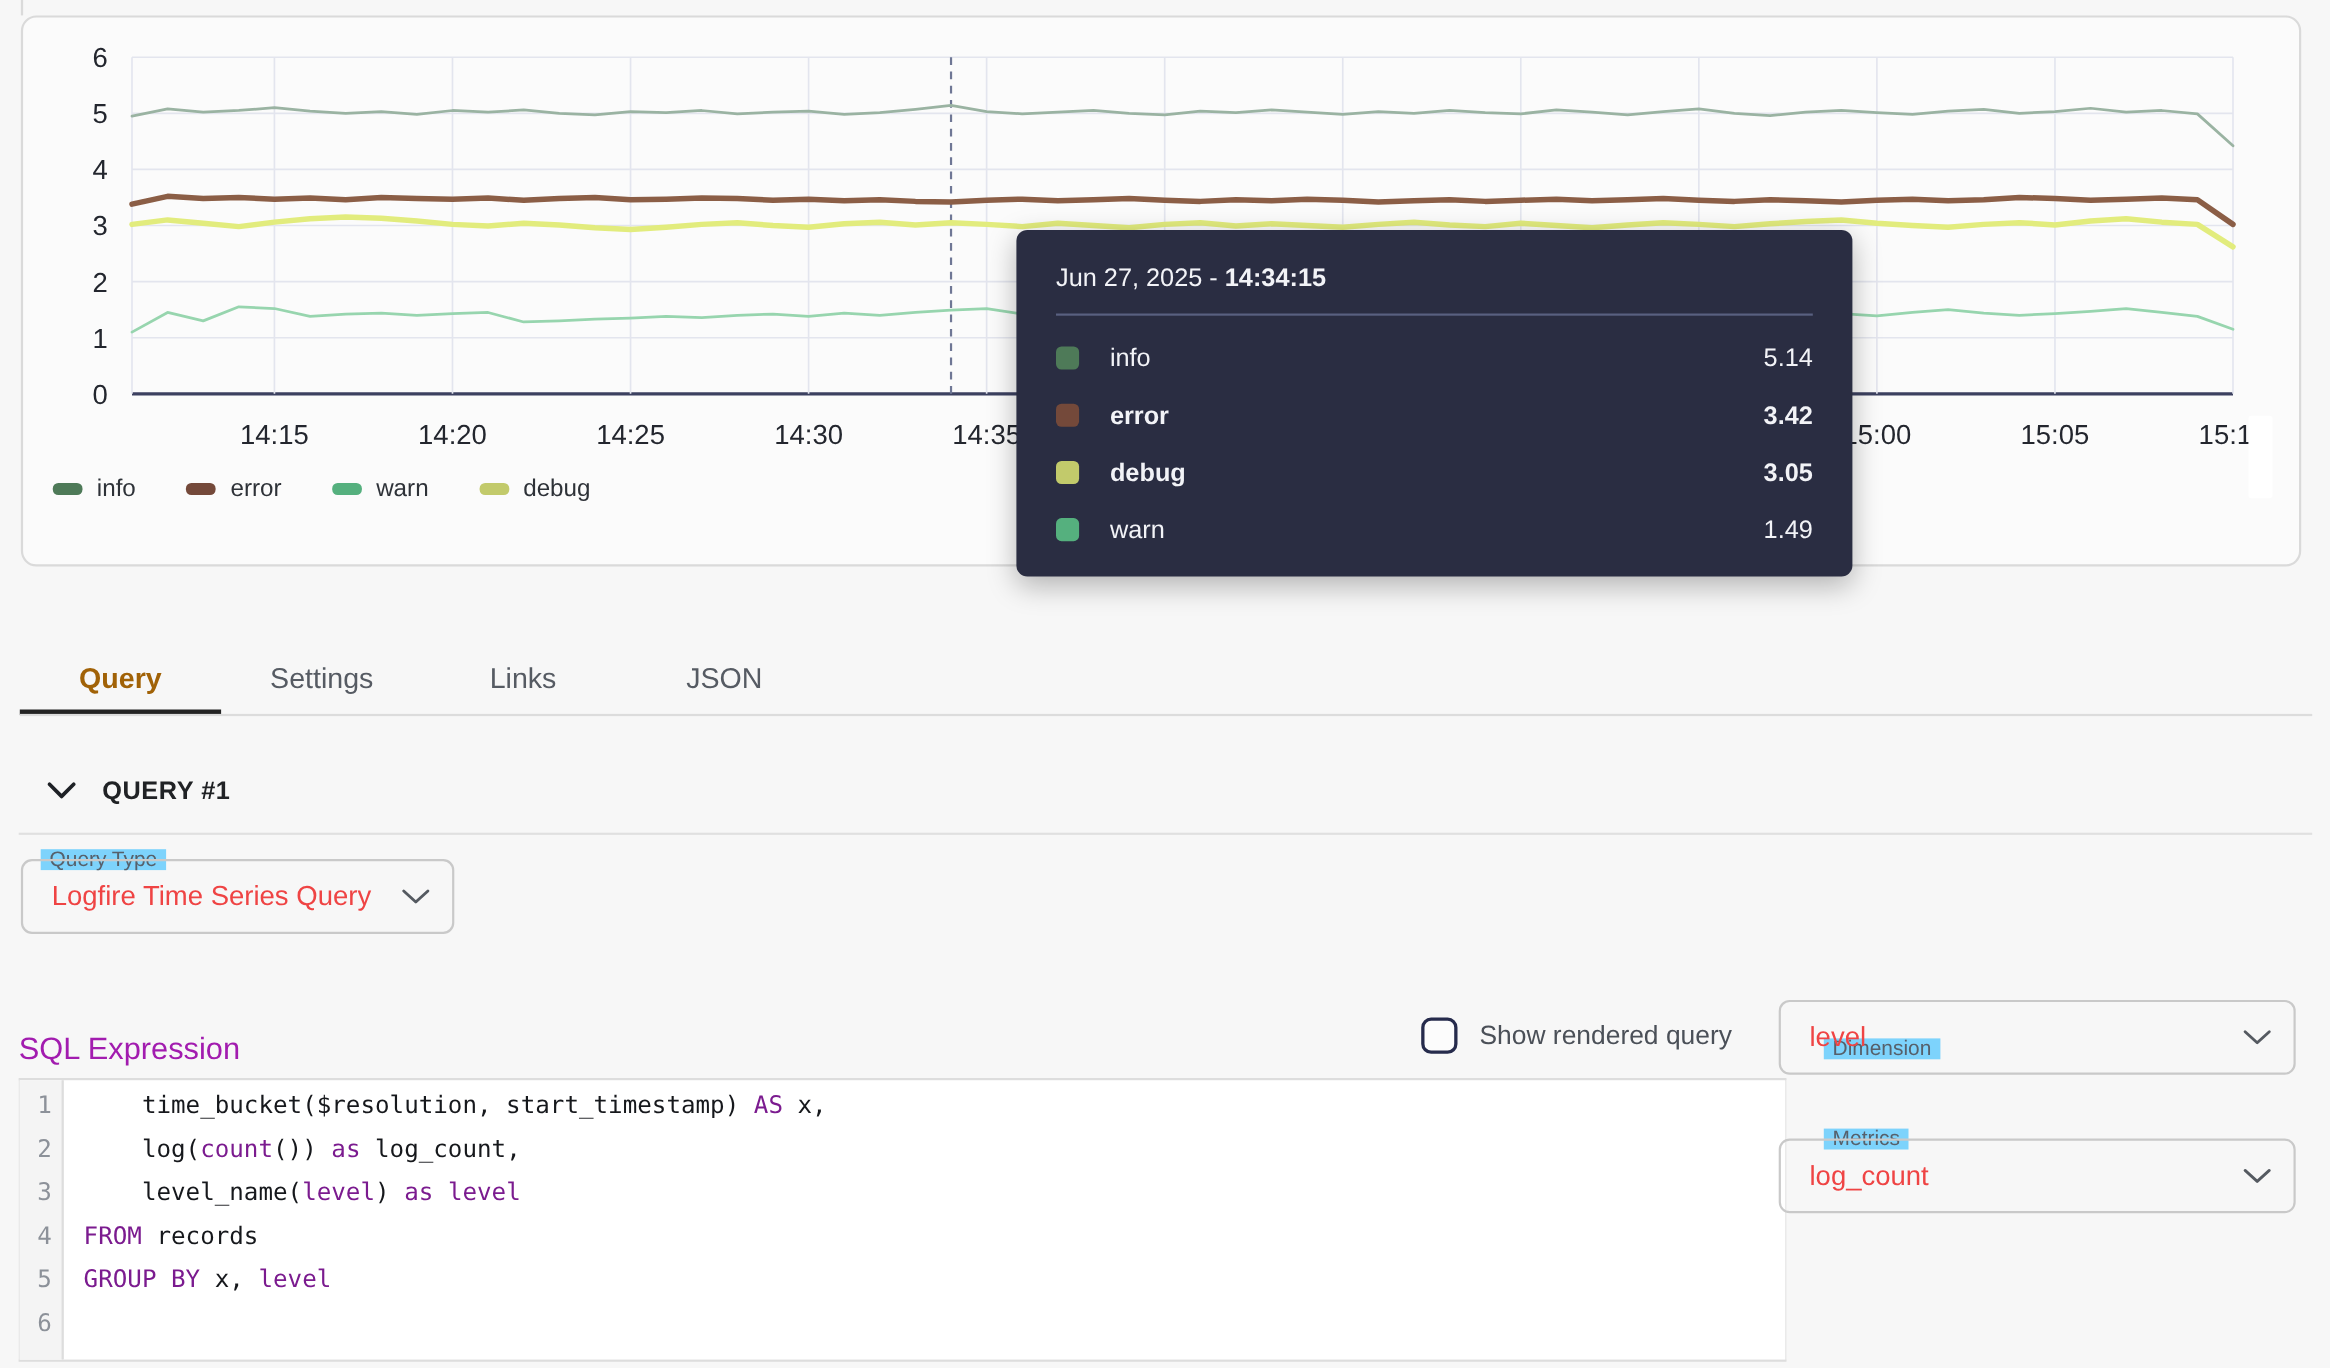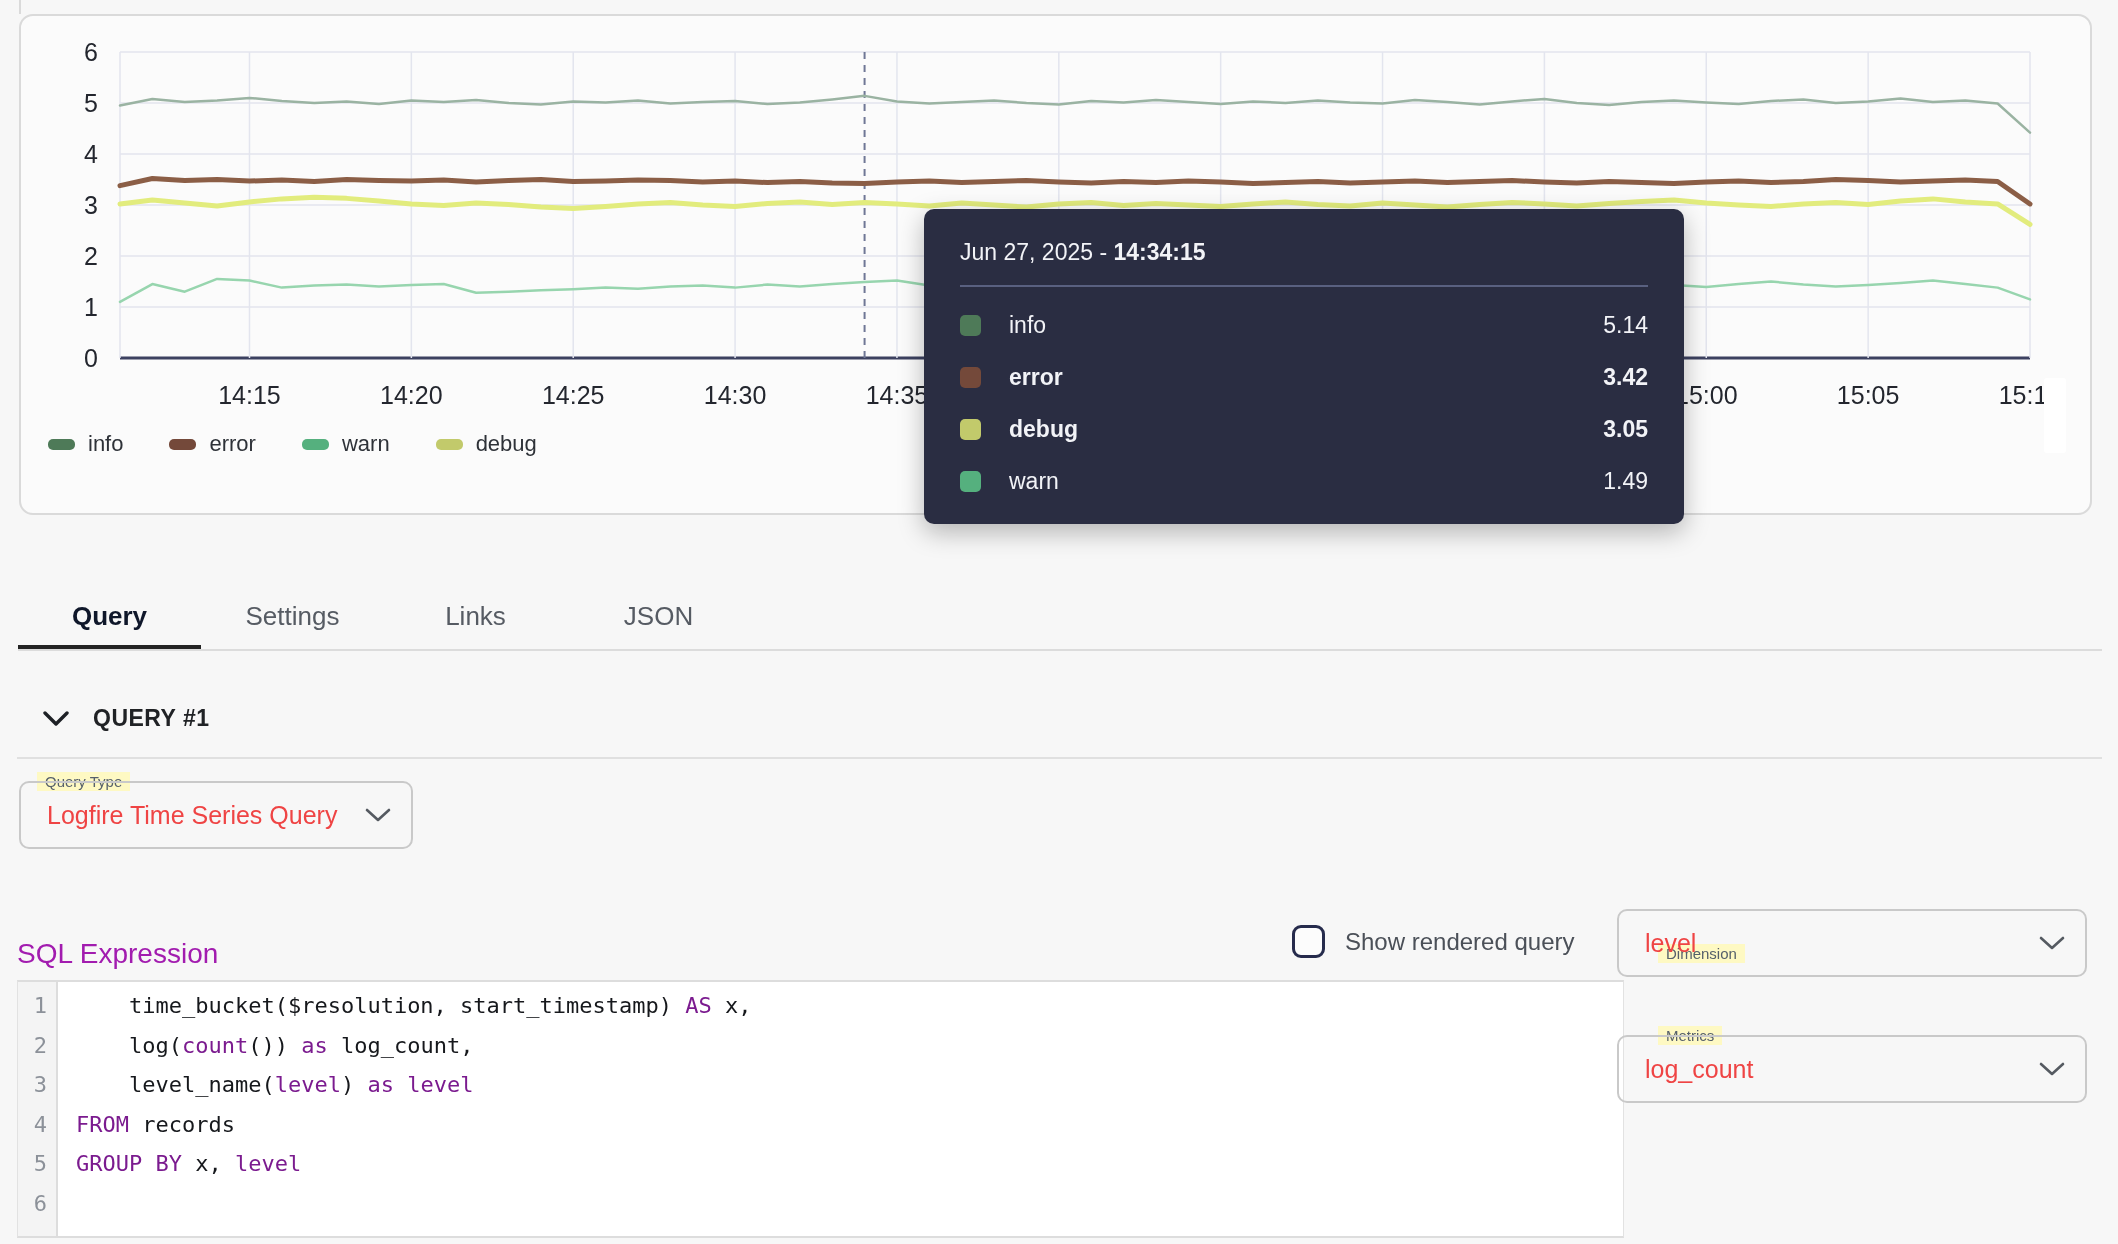--- a/index.html
+++ b/index.html
@@ -28,33 +28,33 @@
   .tt-row{display:flex;align-items:center;height:52px;padding:0 36px;font-size:23px;}
   .tt-row.bold{font-weight:700;}
   .sw{width:21px;height:21px;border-radius:5px;margin-right:28px;flex:0 0 auto;}
   .tt-label{flex:1 1 auto;}
   .tt-value{text-align:right;margin-left:41px;}
 
   
   .tabbar{left:18px;top:582px;height:68px;display:flex;}
   .tab{width:183px;height:68px;display:flex;align-items:center;justify-content:center;
     font-size:26px;color:#565b63;position:relative;cursor:pointer;}
-  .tab.active{color:#0f172a;font-weight:700;}
+  .tab.active{color:#a16207;font-weight:700;}
   .tab .active-bar{position:absolute;left:0;right:0;bottom:0;height:5px;background:#232323;}
   .tabbar-divider{left:18px;top:649px;width:2084px;height:2px;background:#dcdcdc;}
 
   
   .qhead{left:43px;top:705px;display:flex;align-items:center;gap:24px;cursor:pointer;}
   .qhead-title{font-size:23px;font-weight:700;letter-spacing:.5px;color:#202225;}
   .section-divider{left:17px;top:757px;width:2085px;height:2px;background:#e0e0e0;}
 
   
   .select-box{border:2px solid #c9c9c9;border-radius:10px;background:transparent;
     box-sizing:border-box;display:flex;align-items:center;cursor:pointer;}
-  .float-label{position:absolute;font-size:15px;color:#56606b;background:#fef9c3;
+  .float-label{position:absolute;font-size:19px;color:#56606b;background:#7dd3fc;
     padding:0 8px;line-height:19px;white-space:nowrap;}
   .select-value{font-size:25px;color:#ef4444;padding-left:26px;flex:1 1 auto;
     white-space:nowrap;overflow:hidden;}
   .chev{flex:0 0 auto;margin-right:20px;}
 
   
   .sql-label{left:17px;top:938px;font-size:28px;color:#a21caf;}
   .cb-row{left:1292px;top:925px;display:flex;align-items:center;gap:20px;}
   .checkbox{width:33px;height:33px;border:3px solid #262b4c;border-radius:9px;
     background:#fcfcfc;box-sizing:border-box;cursor:pointer;}

